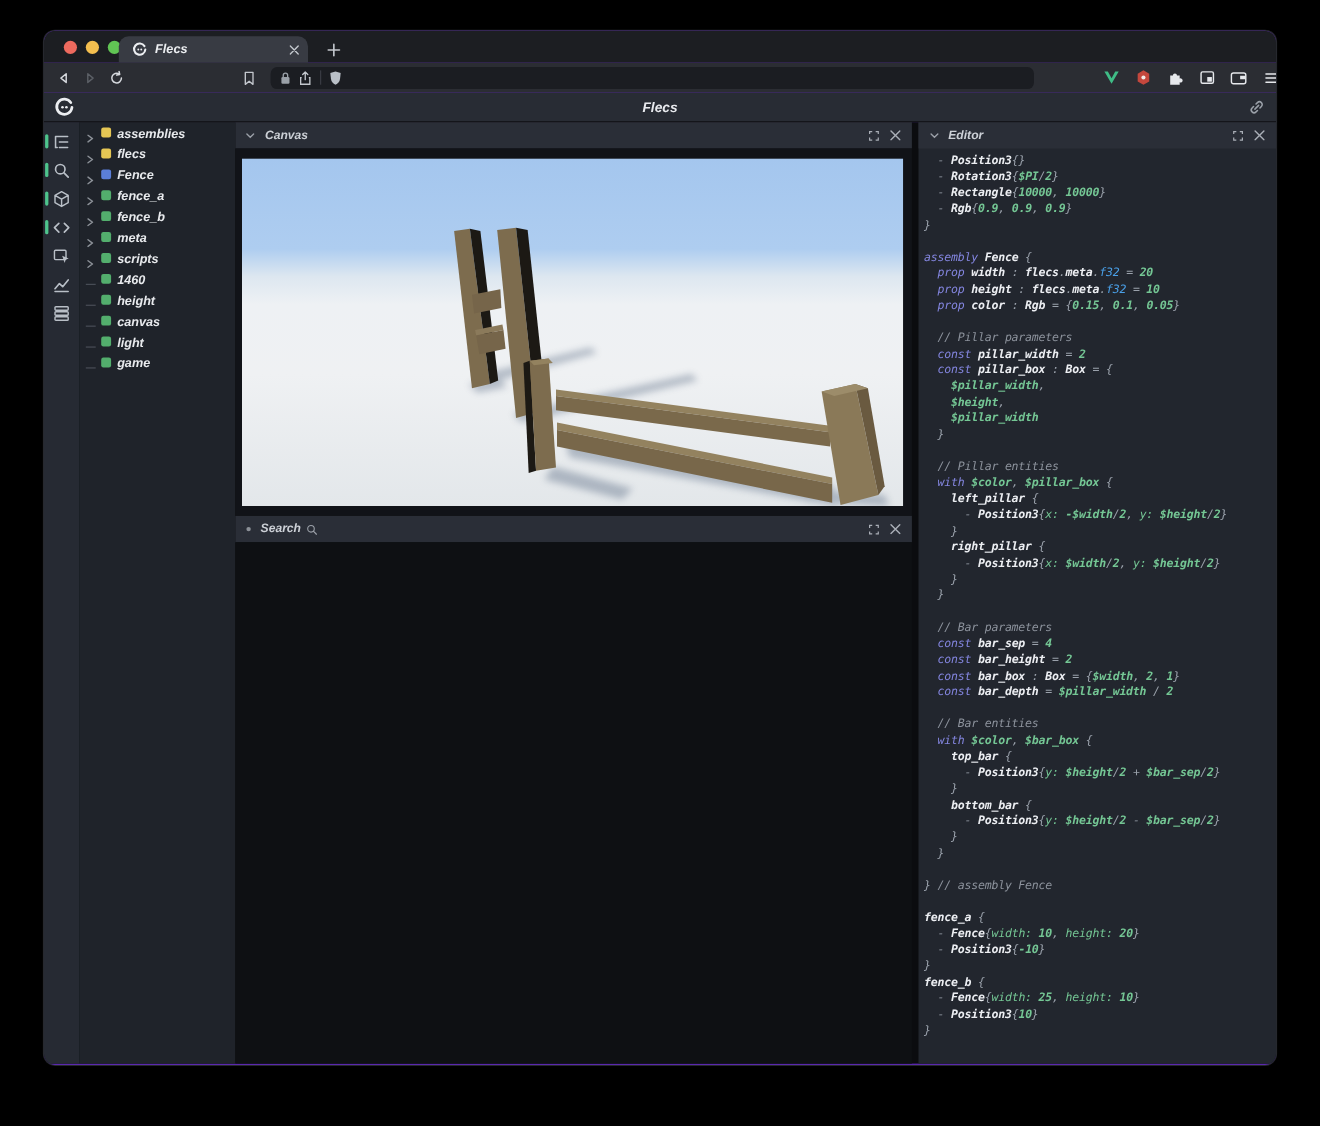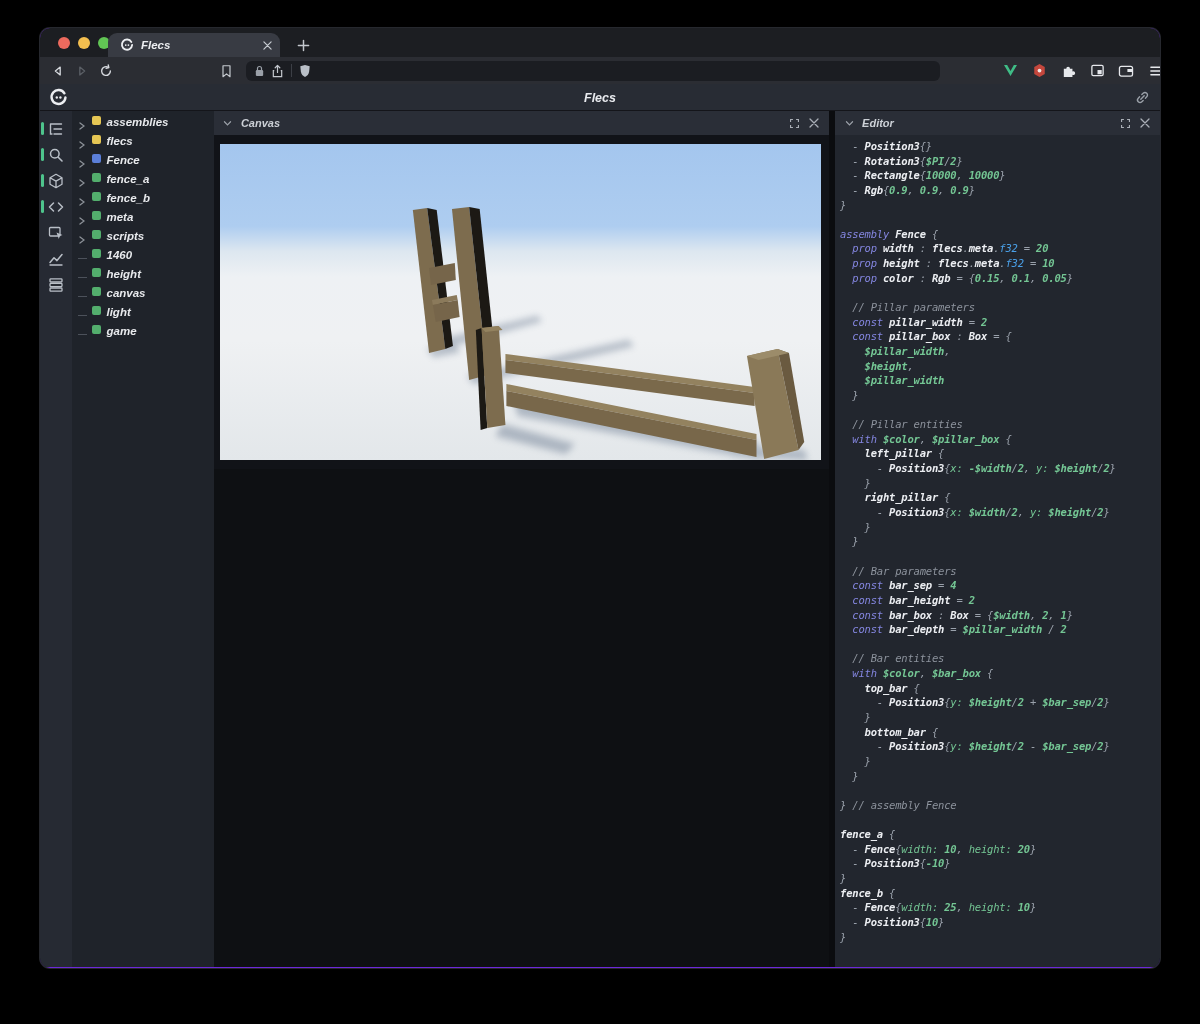--- a/index.html
+++ b/index.html
@@ -413,20 +413,41 @@
             <polygon points="299,216 560,249 560,262 299,229" fill="#7a694b"></polygon>
             <polygon points="300,240 562,290 562,296 300,247" fill="#93825f"></polygon>
             <polygon points="300,247 562,296 562,313 300,262" fill="#78674a"></polygon>
             <polygon points="552,212 584,205 606,306 570,315" fill="#8a7958"></polygon>
             <polygon points="584,205 596,209 612,298 606,306" fill="#6a5a40"></polygon>
             <polygon points="552,212 584,205 596,209 564,216" fill="#9c8c6a"></polygon>
           </g>
         </svg>
       </div>
 
+      <div class="phead">
+        <span class="dot"></span>
+        <span class="phead-title">Search</span>
+        <span style="margin-left:-2px">
+          <svg width="11" height="11" viewBox="0 0 14 14">
+              <circle cx="6" cy="6" r="3.8" fill="none" stroke="#9ba0a8" stroke-width="1.3"></circle>
+              <path d="M9 9 L12.3 12.3" stroke="#9ba0a8" stroke-width="1.4" stroke-linecap="round"></path>
+            </svg>
+        </span>
+        <span class="phead-spacer"></span>
+        <span class="phead-btn">
+          <svg width="11" height="11" viewBox="0 0 14 14">
+              <path d="M2 5 V2 H5 M9 2 H12 V5 M12 9 V12 H9 M5 12 H2 V9" fill="none" stroke="#a9aeb6" stroke-width="1.4"></path>
+            </svg>
+        </span>
+        <span class="phead-btn">
+          <svg width="10" height="10" viewBox="0 0 10 10">
+              <path d="M1 1 L9 9 M9 1 L1 9" stroke="#a9aeb6" stroke-width="1.3" stroke-linecap="round"></path>
+            </svg>
+        </span>
+      </div>
       <div class="search-body"></div>
     </div>
 
     <div class="gutter"></div>
 
     <div class="editor">
       <div class="phead">
         <span class="phead-btn">
           <svg width="9" height="7" viewBox="0 0 10 8">
               <path d="M1.5 2 L5 5.5 L8.5 2" fill="none" stroke="#9ba0a8" stroke-width="1.4" stroke-linecap="round"></path>

